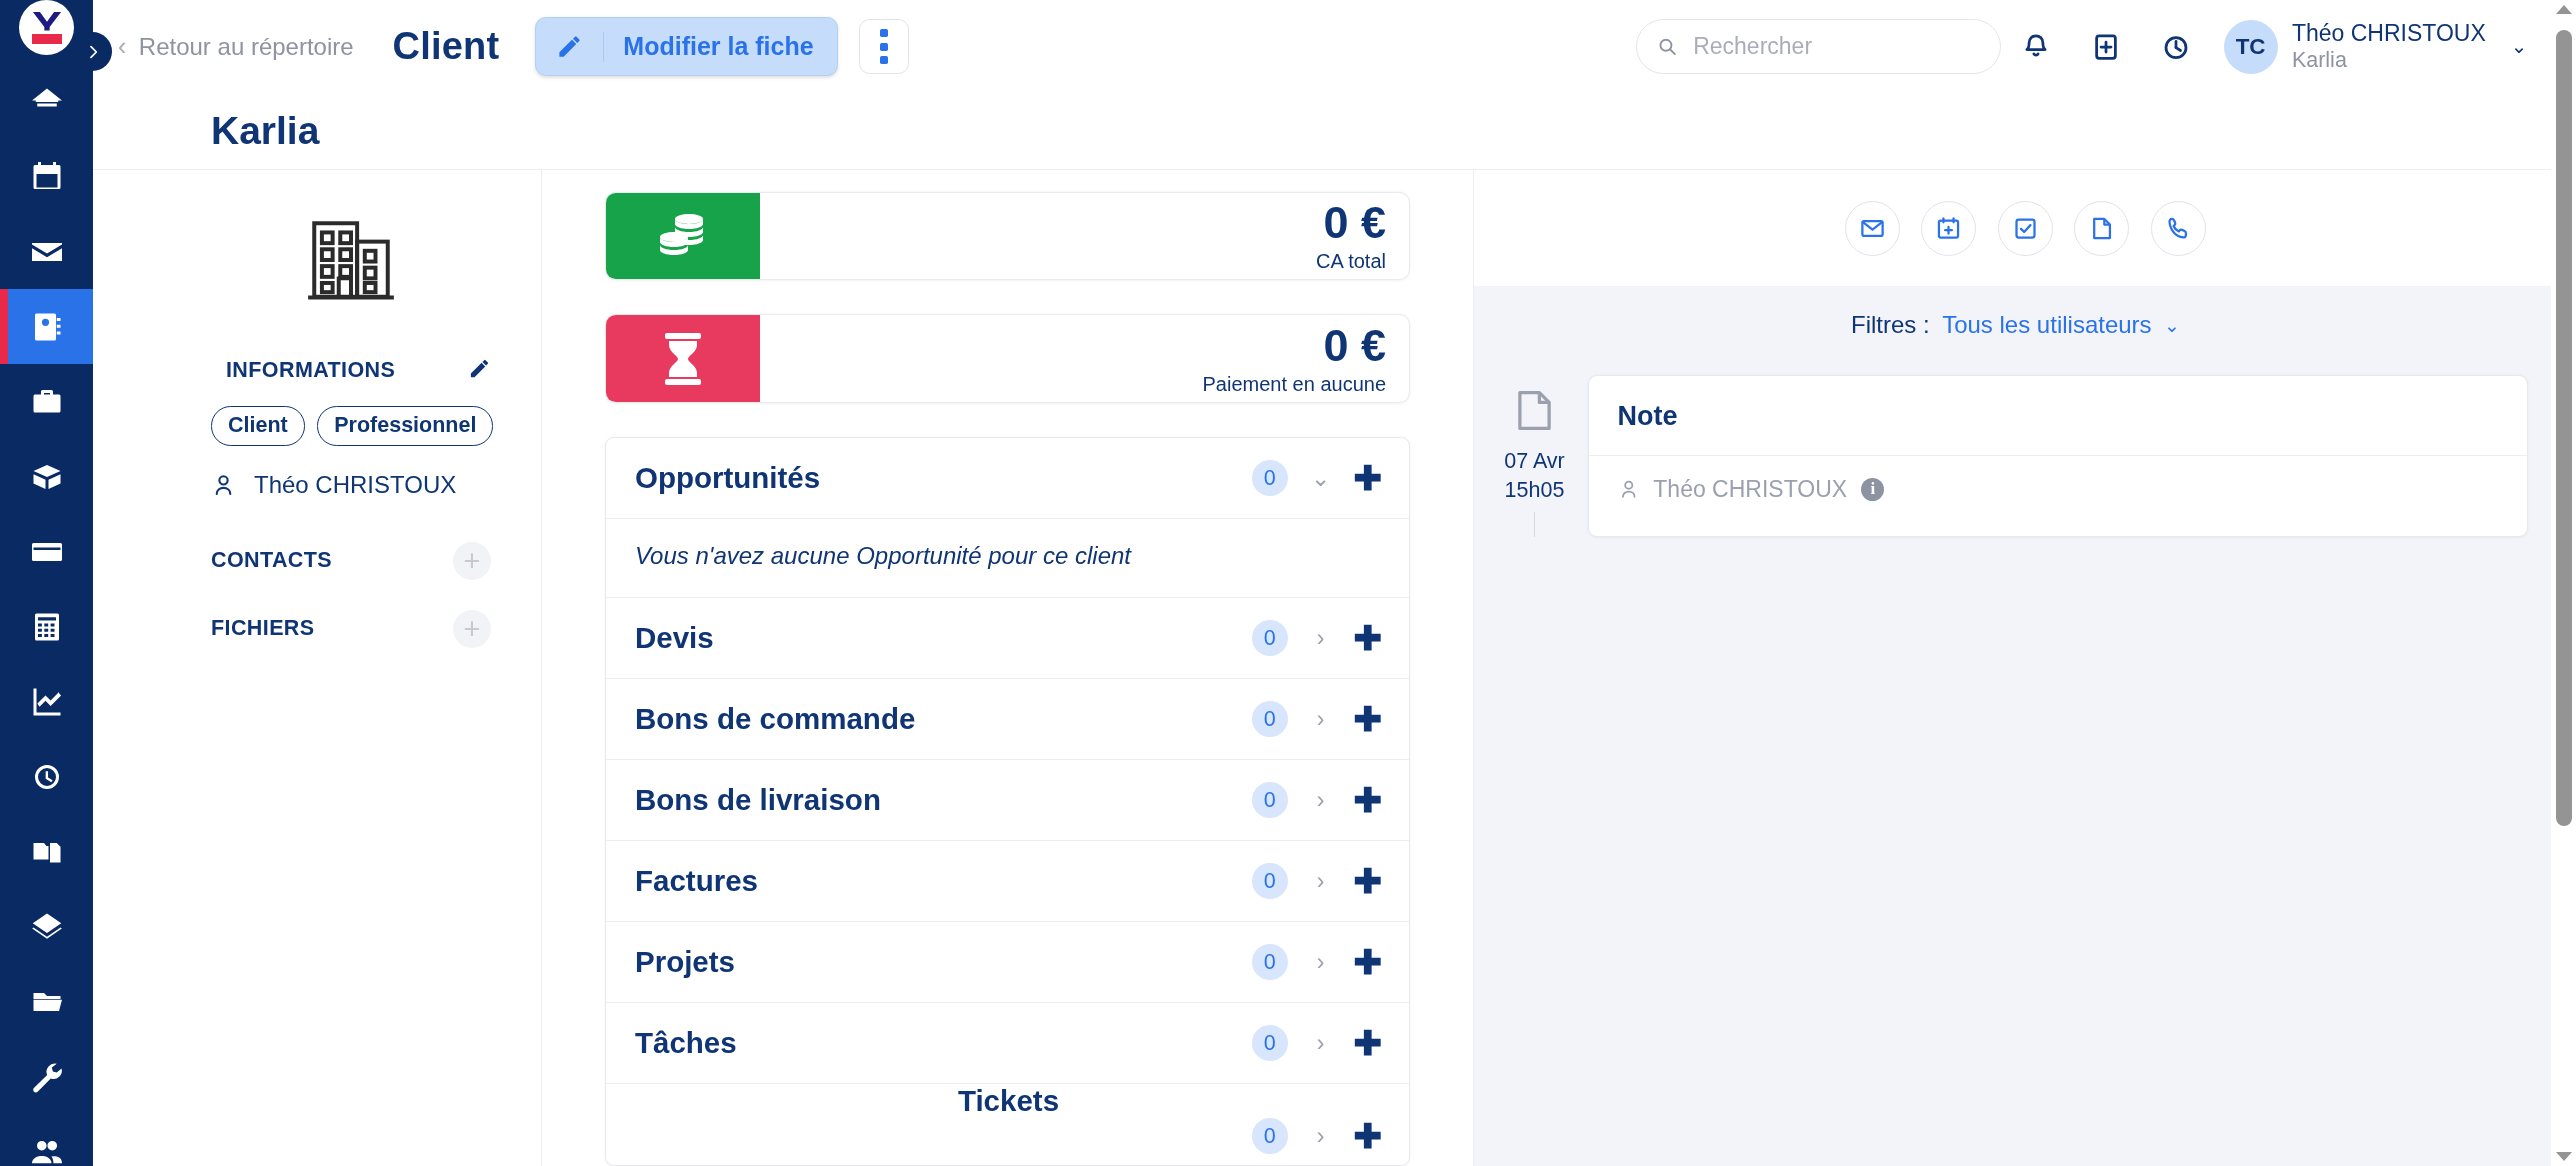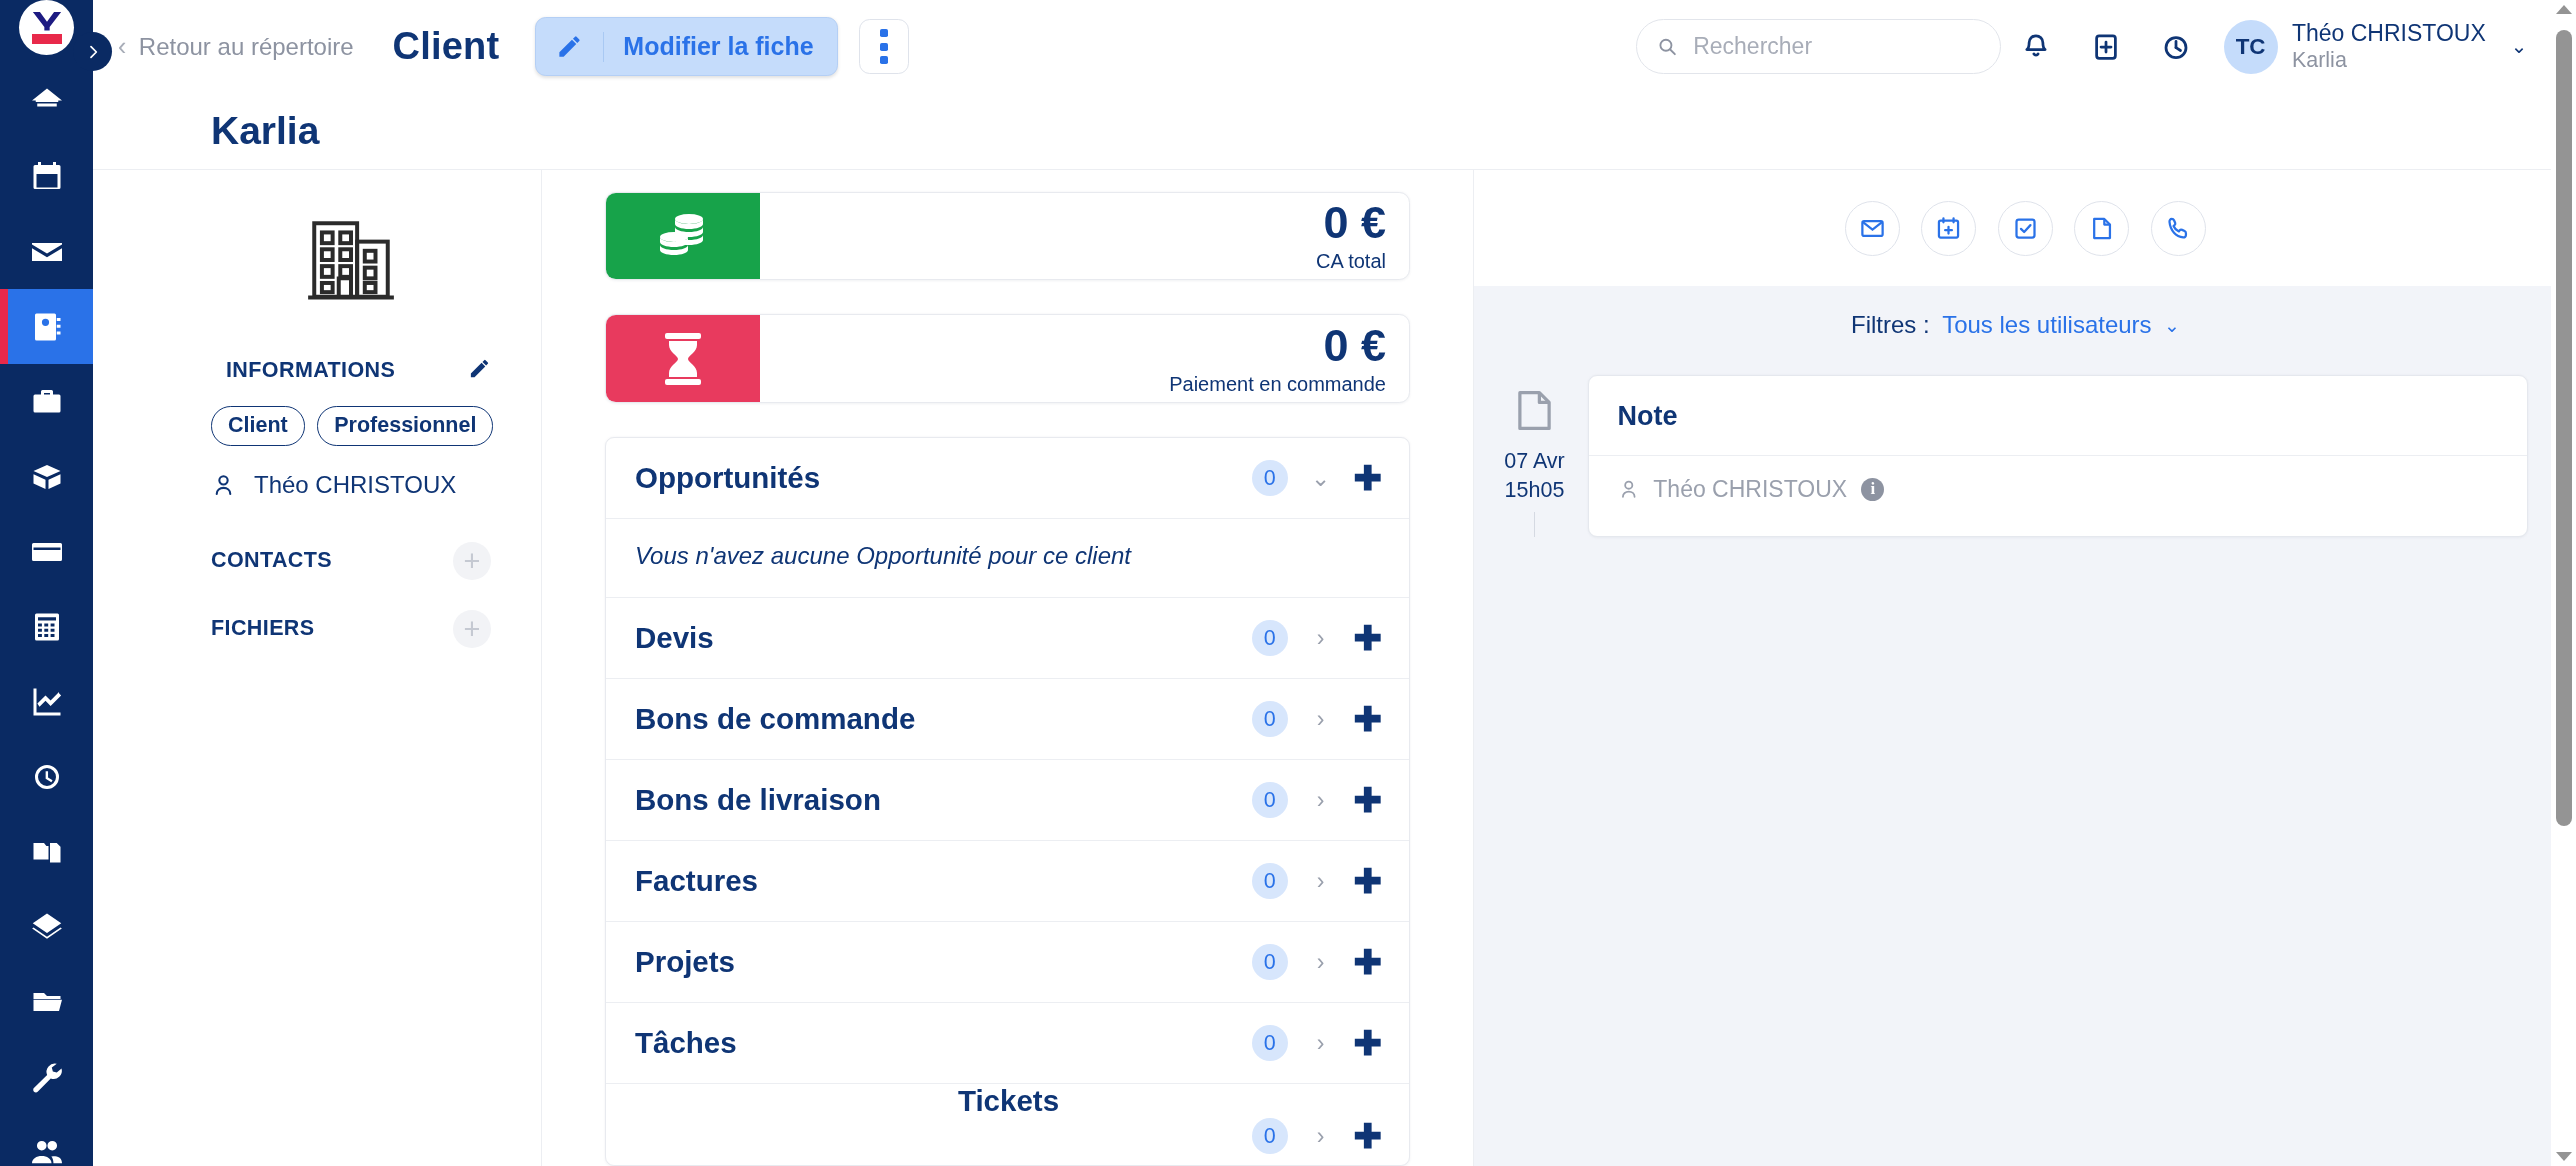--- a/index.html
+++ b/index.html
@@ -506,21 +506,21 @@
             <svg viewBox="0 0 64 64">
               <g fill="#fff">
                 <rect x="14" y="6" width="36" height="6" rx="2"></rect>
                 <rect x="14" y="52" width="36" height="6" rx="2"></rect>
                 <path d="M18 14h28v4c0 7-9 11-9 14s9 7 9 14v4H18v-4c0-7 9-11 9-14s-9-7-9-14v-4z"></path>
               </g>
             </svg>
           </div>
           <div class="stat-body">
             <div class="stat-val">0 €</div>
-            <div class="stat-lbl">Paiement en commande</div>
+            <div class="stat-lbl">Paiement en aucune</div>
           </div>
         </div>
 
         <div class="acc">
           <div class="acc-row">
             <div class="acc-title">Opportunités</div>
             <div class="acc-right">
               <div class="badge0">0</div>
               <div class="acc-chev">⌄</div>
               <div class="acc-plus">✚</div>

